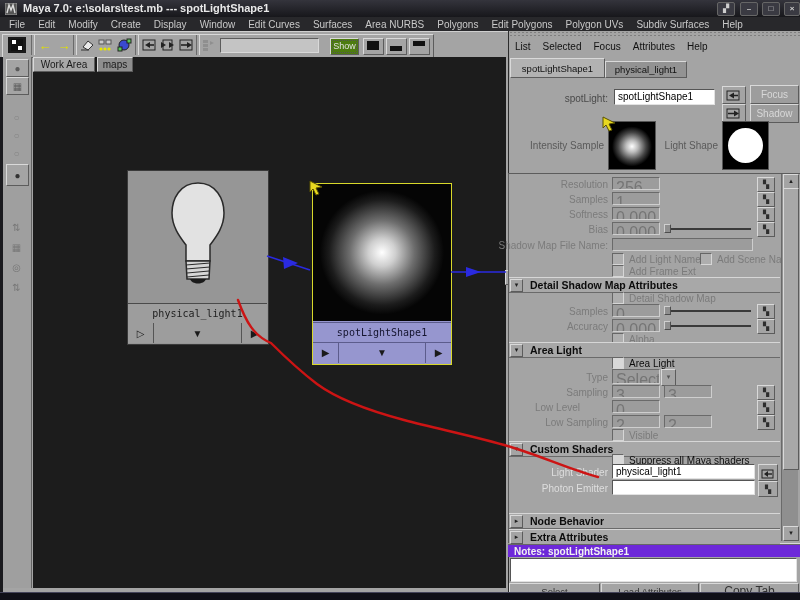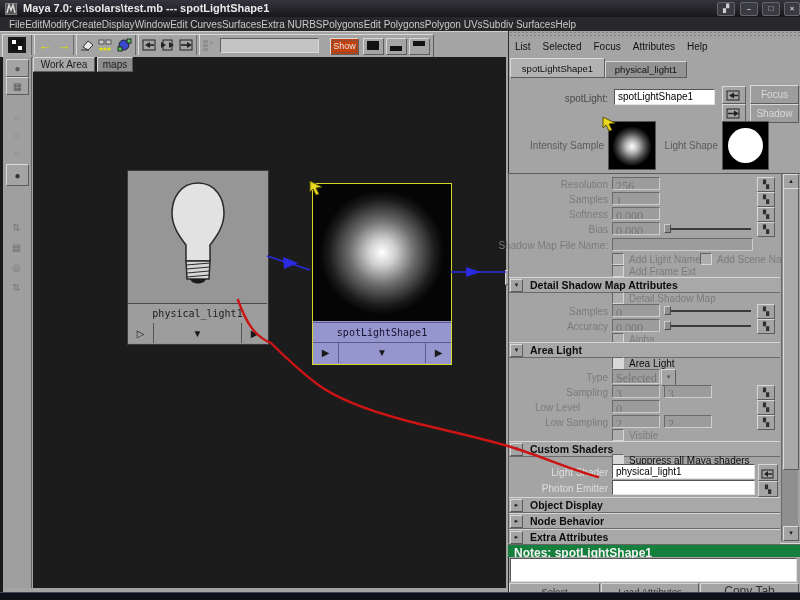--- a/index.html
+++ b/index.html
@@ -9,21 +9,21 @@
   .abs{position:absolute;}
   
   .raised{border-top:1px solid #d9d9d9;border-left:1px solid #d9d9d9;
           border-right:1px solid #5c5c5c;border-bottom:1px solid #5c5c5c;background:#a4a4a4;}
   .sunken{border-top:1px solid #5c5c5c;border-left:1px solid #5c5c5c;
           border-right:1px solid #d9d9d9;border-bottom:1px solid #d9d9d9;}
   
   #titlebar{left:0;top:0;width:800px;height:17px;background:linear-gradient(#34343c,#17171b);
             color:#e9e9e9;font-size:11px;font-weight:bold;}
   #menubar{left:0;top:17px;width:800px;height:14px;background:#28282b;color:#c9c9c9;
-           font-size:10px;display:flex;align-items:center;padding-left:9px;box-sizing:border-box;}
+           font-size:10px;display:flex;align-items:center;gap:13px;padding-left:9px;box-sizing:border-box;}
   .menu-item{cursor:default;white-space:nowrap;}
   .winbtn{width:16px;height:12px;background:#3a3a42;border:1px solid #666;color:#cfcfcf;
           font-size:8px;line-height:11px;text-align:center;border-radius:2px;}
   
   #toolbar{left:0;top:31px;width:800px;height:26px;background:#a4a4a4;border-top:1px solid #cfcfcf;}
   .tb-sep{position:absolute;top:3px;width:2px;height:20px;border-left:1px solid #6a6a6a;border-right:1px solid #d8d8d8;}
   .tb-btn{position:absolute;top:5px;width:18px;height:16px;display:flex;align-items:center;justify-content:center;}
   .layoutbtn{position:absolute;top:6px;width:19px;height:15px;}
   
   #sidebar{left:3px;top:57px;width:28px;height:531px;background:#9f9f9f;border-right:1px solid #636363;}
@@ -40,21 +40,21 @@
   
   #ae{left:508px;top:31px;width:292px;height:561px;background:#a4a4a4;border-left:1px solid #2c2c2c;box-sizing:border-box;}
   #ae-menu{left:508px;top:39px;width:292px;height:14px;display:flex;gap:12px;align-items:center;
            padding-left:7px;box-sizing:border-box;font-size:10px;color:#111;}
   .ae-tab{position:absolute;font-size:9.5px;color:#111;display:flex;align-items:center;justify-content:center;}
   .fieldw{background:#fff;border-top:1px solid #555;border-left:1px solid #555;
           border-right:1px solid #e2e2e2;border-bottom:1px solid #e2e2e2;
           font-size:10px;color:#000;padding:1px 0 0 3px;box-sizing:border-box;white-space:nowrap;overflow:hidden;}
   .fieldd{background:#9c9c9c;border-top:1px solid #6a6a6a;border-left:1px solid #6a6a6a;
           border-right:1px solid #cecece;border-bottom:1px solid #cecece;
-          font-size:12px;color:#757575;padding:1px 0 0 3px;box-sizing:border-box;white-space:nowrap;overflow:hidden;font-family:Liberation Serif, serif;}
+          font-size:16px;color:#757575;padding:1px 0 0 3px;box-sizing:border-box;white-space:nowrap;overflow:hidden;}
   .albl{position:absolute;font-size:10px;color:#7b7b7b;text-align:right;white-space:nowrap;}
   .albl-lt{color:#dedede;}
   .cb{width:10px;height:10px;background:#aeaeae;border-top:1px solid #666;border-left:1px solid #666;
       border-right:1px solid #d6d6d6;border-bottom:1px solid #d6d6d6;display:inline-block;flex:0 0 auto;}
   .cb-row{position:absolute;display:flex;align-items:center;gap:5px;font-size:10px;}
   .mapbtn{position:absolute;width:16px;height:13px;font-size:8px;color:#2e2e2e;display:flex;
           align-items:center;justify-content:center;}
   .slider{position:absolute;height:9px;}
   .slider .groove{position:absolute;left:0;right:0;top:4px;height:2px;background:#3a3a3a;}
   .slider .handle{position:absolute;left:0;top:0;width:7px;height:9px;background:#8f8f8f;
@@ -87,21 +87,21 @@
 
   <div class="abs" id="menubar">
     <span class="menu-item">File</span>
     <span class="menu-item">Edit</span>
     <span class="menu-item">Modify</span>
     <span class="menu-item">Create</span>
     <span class="menu-item">Display</span>
     <span class="menu-item">Window</span>
     <span class="menu-item">Edit Curves</span>
     <span class="menu-item">Surfaces</span>
-    <span class="menu-item">Extra NURBS</span>
+    <span class="menu-item">Area NURBS</span>
     <span class="menu-item">Polygons</span>
     <span class="menu-item">Edit Polygons</span>
     <span class="menu-item">Polygon UVs</span>
     <span class="menu-item">Subdiv Surfaces</span>
     <span class="menu-item">Help</span>
   </div>
 
   <div class="abs" id="toolbar">
     <div class="abs raised" style="left:2px;top:2px;width:430px;height:22px"></div>
     <div class="tb-btn" style="left:8px;background:#1a1a1a">
@@ -166,21 +166,21 @@
     <div class="tb-sep" style="left:196px"></div>
     <div class="tb-btn" style="left:200px;opacity:.45">
       <svg width="14" height="13">
           <rect x="1" y="1" width="5" height="3" fill="#777"></rect>
           <rect x="1" y="5" width="5" height="3" fill="#777"></rect>
           <rect x="1" y="9" width="5" height="3" fill="#777"></rect>
           <polygon points="8,2 12,4 8,6" fill="#777"></polygon>
         </svg>
     </div>
     <div class="abs sunken" style="left:220px;top:6px;width:97px;height:13px;background:#c4c4c4;font-size:9px"></div>
-    <div class="abs raised" style="left:330px;top:6px;width:27px;height:15px;background:#c2410c;outline:1px dotted #555;outline-offset:-3px;
+    <div class="abs raised" style="left:330px;top:6px;width:27px;height:15px;background:#4d7c0f;outline:1px dotted #555;outline-offset:-3px;
          font-size:9px;color:#e2e2e2;text-align:center;line-height:14px">Show</div>
     <div class="abs raised layoutbtn" style="left:363px">
       <div style="position:absolute;left:3px;top:2px;width:12px;height:9px;background:#111"></div>
     </div>
     <div class="abs raised layoutbtn" style="left:386px">
       <div style="position:absolute;left:3px;top:7px;width:12px;height:5px;background:#111"></div>
     </div>
     <div class="abs raised layoutbtn" style="left:409px">
       <div style="position:absolute;left:3px;top:2px;width:12px;height:5px;background:#111"></div>
     </div>
@@ -446,47 +446,41 @@
         <line x1="11" y1="5" x2="5" y2="5" stroke="#222" stroke-width="1.4"></line>
         <polygon points="7,2 3,5 7,8" fill="#222"></polygon>
       </svg>
   </div>
   <span class="abs albl albl-lt" style="left:508px;top:483px;width:100px">Photon Emitter</span>
   <div class="abs fieldw" style="left:612px;top:480px;width:143px;height:15px"></div>
   <div class="abs raised mapbtn" style="left:758px;top:481px;width:18px;height:14px">
       <span>▚</span>
     </div>
 
-  <div class="sect" style="top:497px">
-    <div class="arrow raised">
-        <span>▸</span>
-      </div>
-    <span class="title">Object Display</span>
-  </div>
   <div class="sect" style="top:513px">
     <div class="arrow raised">
         <span>▸</span>
       </div>
     <span class="title">Node Behavior</span>
   </div>
   <div class="sect" style="top:529px">
     <div class="arrow raised">
         <span>▸</span>
       </div>
     <span class="title">Extra Attributes</span>
   </div>
 
   <div class="abs" style="left:781px;top:174px;width:16px;height:367px;background:#8f8f8f;border-left:1px solid #6a6a6a">
     <div class="raised" style="position:absolute;left:1px;top:0;width:14px;height:13px;text-align:center;font-size:7px;line-height:12px;color:#222"><span>▴</span></div>
     <div class="raised" style="position:absolute;left:1px;top:14px;width:14px;height:280px;background:#a8a8a8"></div>
     <div class="raised" style="position:absolute;left:1px;bottom:0;width:14px;height:13px;text-align:center;font-size:7px;line-height:12px;color:#222"><span>▾</span></div>
   </div>
 
-  <div class="abs" style="left:508px;top:544px;width:292px;height:13px;background:#15803d;border-top:1px solid #666;
-       font-size:12px;font-weight:bold;color:#f2f2f2;padding:1px 0 0 6px;box-sizing:border-box">Notes: spotLightShape1</div>
+  <div class="abs" style="left:508px;top:544px;width:292px;height:13px;background:#6d28d9;border-top:1px solid #666;
+       font-size:10px;font-weight:bold;color:#f2f2f2;padding:1px 0 0 6px;box-sizing:border-box">Notes: spotLightShape1</div>
   <div class="abs fieldw" style="left:510px;top:558px;width:287px;height:24px"></div>
 
   <div class="abs raised aebtn" style="left:509px;top:583px;width:89px;height:14px;color:#333;font-size:9.5px">Select</div>
   <div class="abs raised aebtn" style="left:601px;top:583px;width:96px;height:14px;color:#333;font-size:9.5px">Load Attributes</div>
   <div class="abs raised aebtn" style="left:700px;top:583px;width:97px;height:14px;color:#333;font-size:12px">Copy Tab</div>
 
   <div class="abs" style="left:0;top:592px;width:800px;height:8px;background:#101018;border-top:1px solid #44445a"></div>
   <div class="abs" style="left:0;top:57px;width:3px;height:535px;background:#1a1a1e"></div>
 
   <svg class="overlay" width="800" height="600">

